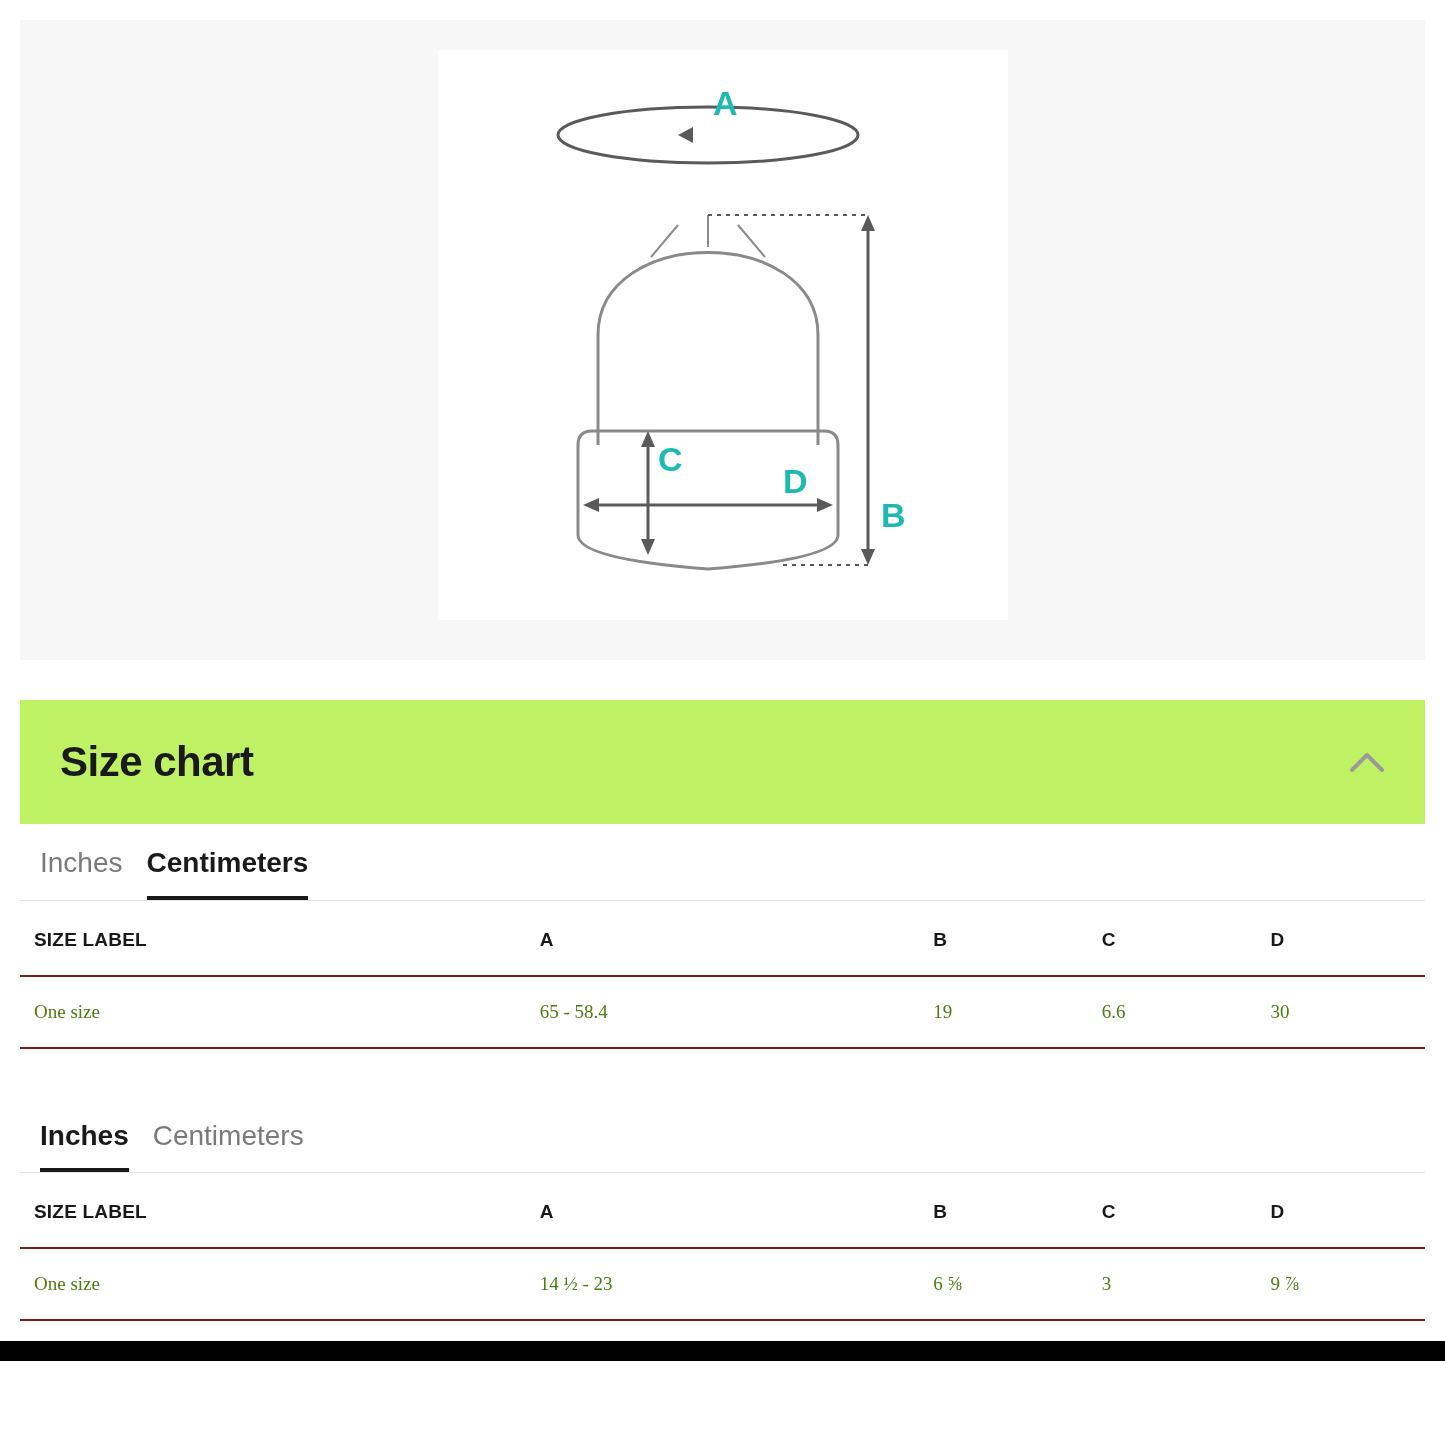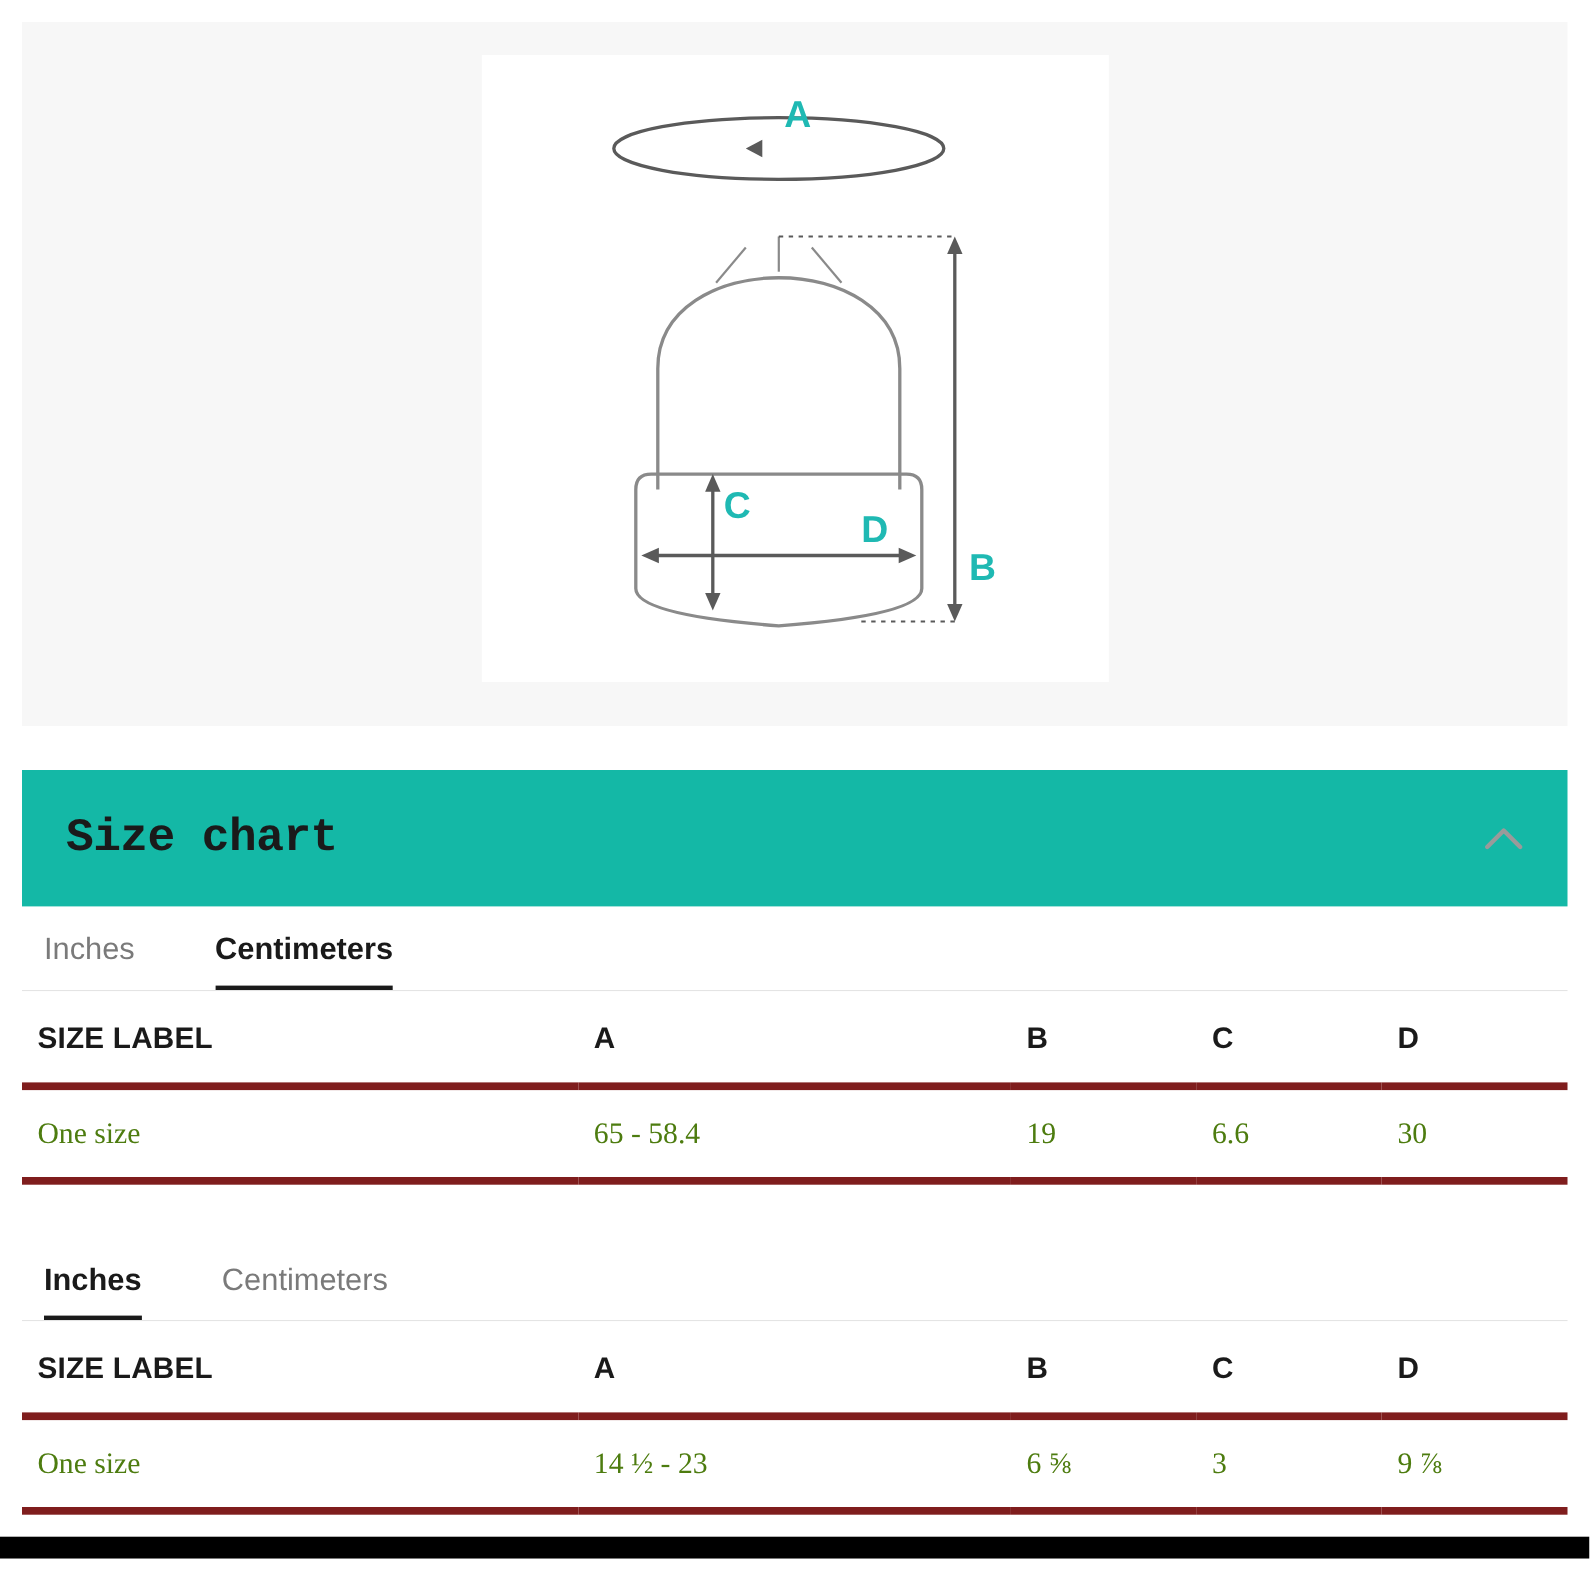--- a/index.html
+++ b/index.html
@@ -20,36 +20,35 @@
     background: #fff;
     width: 570px;
     height: 570px;
     display: flex;
     justify-content: center;
     align-items: center;
   }
   svg.diagram { display: block; }
   .chart-panel { margin: 0 20px 20px 20px; }
   .chart-header {
-    background: #14b8a6;
+    background: #bef264;
     padding: 38px 40px;
     display: flex;
     justify-content: space-between;
     align-items: center;
-    font-family: Liberation Mono, monospace;
   }
   .chart-title { font-size: 42px; font-weight: 700; letter-spacing: -0.5px; }
   .chevron-up {
     width: 36px; height: 36px;
     display: flex; align-items: center; justify-content: center;
     color: #9a9a9a;
   }
   .tabs {
     display: flex;
-    gap: 73px;
+    gap: 24px;
     padding: 22px 20px 0 20px;
   }
   .tab {
     font-size: 28px;
     color: #7a7a7a;
     padding-bottom: 16px;
     border-bottom: 4px solid transparent;
     cursor: pointer;
     line-height: 1.2;
   }
@@ -59,23 +58,23 @@
     border-bottom-color: #1a1a1a;
   }
   .tabs-border { border-bottom: 1px solid #e4e4e4; margin: 0; }
   table {
     width: 100%;
     border-collapse: collapse;
     margin-top: 4px;
   }
   th, td {
     text-align: left;
-    font-size: 27px;
+    font-size: 19px;
     padding: 24px 14px;
-    border-bottom: 7px solid #7f1d1d;
+    border-bottom: 2px solid #7f1d1d;
   }
   th { font-weight: 700; letter-spacing: 0.2px; }
   td { color: #4d7c0f; font-family: Liberation Serif, serif; }
   .col-label { width: 36%; }
   .col-a { width: 28%; }
   .col-b { width: 12%; }
   .col-c { width: 12%; }
   .col-d { width: 12%; }
   .gap-block { height: 28px; }
   .second-block { margin: 0 20px; }

